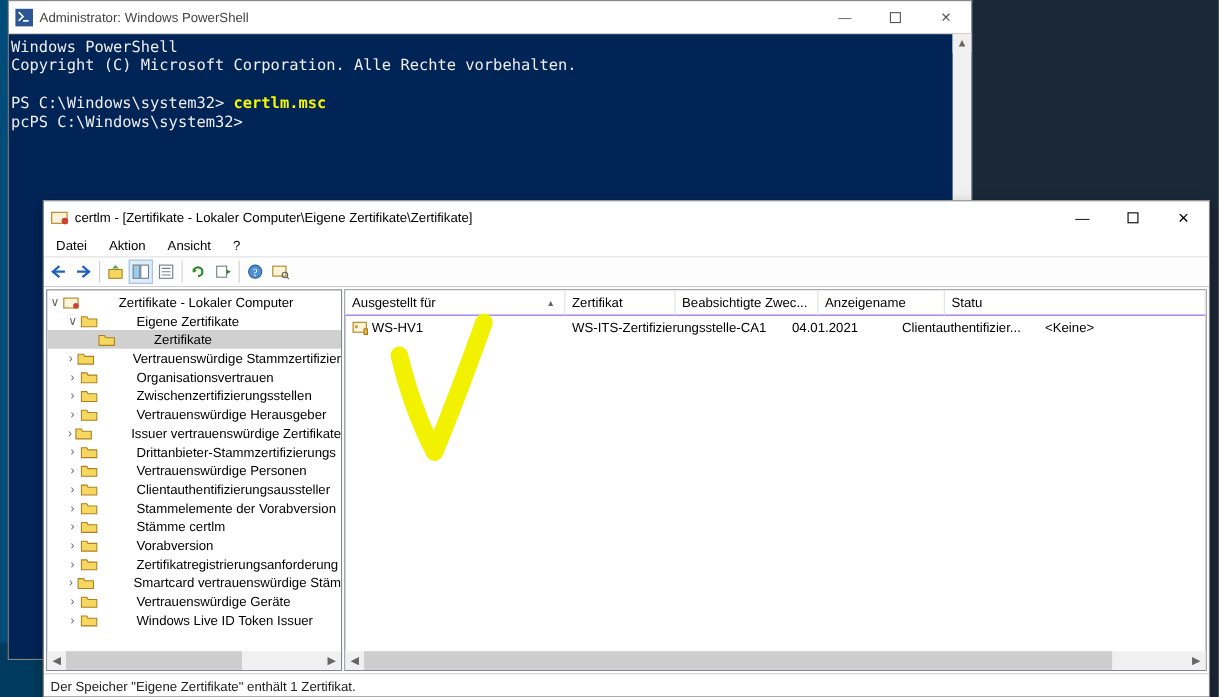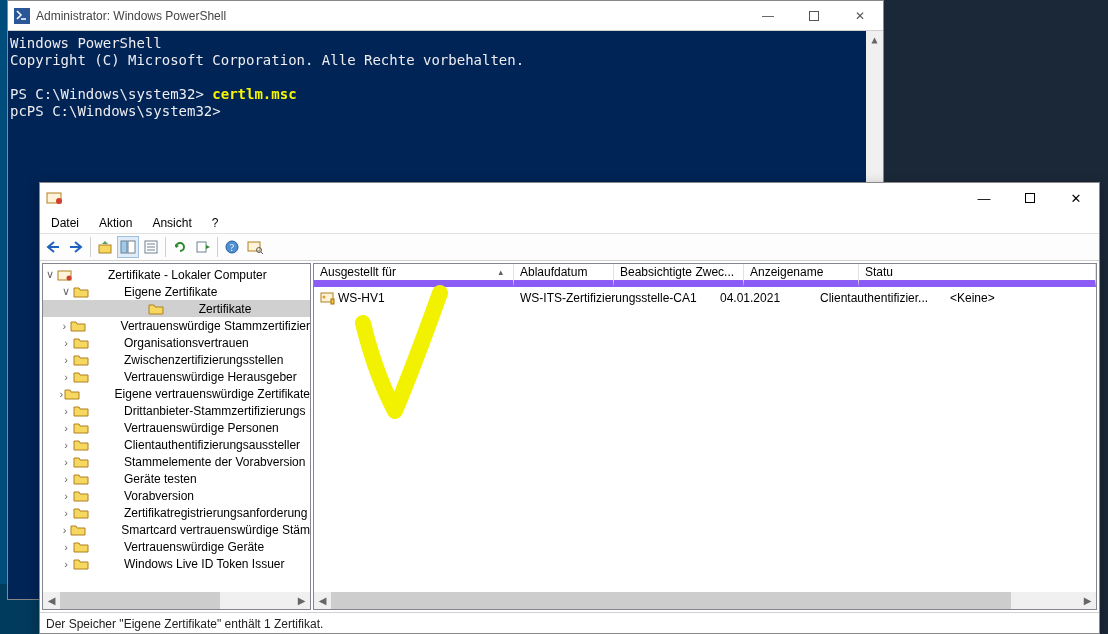--- a/index.html
+++ b/index.html
@@ -32,31 +32,31 @@
   .mmc-menu span { padding: 2px 8px; font-size: 12px; }
   .mmc-toolbar { height: 28px; border-top: 1px solid #e1e1e1; border-bottom: 1px solid #d0d0d0; display: flex; align-items: center; padding-left: 2px; gap: 1px; background: #fdfdfd; }
   .tb-btn { width: 22px; height: 22px; display: flex; align-items: center; justify-content: center; border: 1px solid transparent; }
   .tb-btn.pressed { border: 1px solid #a0c0e0; background: #e0edf8; }
   .tb-sep { width: 1px; height: 20px; background: #d0d0d0; margin: 0 2px; }
   
   .mmc-body { display: flex; height: 352px; border-bottom: 1px solid #d0d0d0; }
   .tree-pane { width: 269px; border: 1px solid #828790; margin: 2px 0 2px 2px; overflow: hidden; position: relative; background:#fff; }
   .tree { padding: 2px 0; white-space: nowrap; }
   .tree-row { display: flex; align-items: center; height: 17px; font-size: 12px; }
-  .tree-row.sel { background: #d0d0d0; justify-content: center; }
+  .tree-row.sel { background: #d0d0d0; }
   .tree-tw { width: 14px; text-align: center; color: #666; font-size: 11px; cursor: default; }
   .tree-ic { width: 16px; height: 14px; display: inline-flex; align-items: center; justify-content: center; margin-right: 2px; }
   .tree-lbl { padding-left: 1px; margin-left: 32px; }
   .tree-scroll-h { position: absolute; bottom: 0; left: 0; right: 0; height: 17px; background: #f0f0f0; display:flex; }
   .tree-scroll-h .btn { width: 17px; height: 17px; display:flex;align-items:center;justify-content:center;color:#666;font-size:10px; }
   .tree-scroll-h .thumb { background:#cdcdcd; height:17px; flex: 0 0 160px; }
   
   .list-pane { flex: 1; border: 1px solid #828790; margin: 2px 2px 2px 2px; position: relative; background: #fff; }
   .list-header { display: flex; height: 23px; background: #fff; }
-  .list-header .col { border-right: 1px solid #e1e1e1; border-bottom: 7px solid #8b5cf6; padding: 3px 6px; font-size: 12px; display: flex; align-items: center; }
+  .list-header .col { border-right: 1px solid #e1e1e1; border-bottom: 1px solid #8b5cf6; padding: 3px 6px; font-size: 12px; display: flex; align-items: center; }
   .list-header .sort-ind { margin-left: auto; color: #606060; font-size: 9px; padding-right: 4px; }
   .list-row { display: flex; height: 18px; align-items: flex-end; }
   .list-row .cell { padding: 0 6px; font-size: 12px; overflow: hidden; white-space: nowrap; }
   .cert-row-ic { display: inline-flex; width: 16px; height: 14px; align-items:center; margin-right: 2px; }
   .list-scroll-h { position: absolute; bottom: 0; left: 0; right: 0; height: 17px; background: #f0f0f0; display:flex; }
   .list-scroll-h .btn { width: 17px; height: 17px; display:flex;align-items:center;justify-content:center;color:#666;font-size:10px; }
   .list-scroll-h .thumb { background:#cdcdcd; height:17px; width: 680px; }
   
   .statusbar { height: 22px; display: flex; align-items: center; padding-left: 6px; font-size: 12px; color: #222; }
   
@@ -101,20 +101,21 @@
 </div>
 
 <div class="mmc-window">
   <div class="mmc-titlebar">
     <span class="mmc-icon">
       <svg width="16" height="16" viewBox="0 0 16 16">
         <rect x="1" y="3" width="14" height="10" fill="#fff3d9" stroke="#b08020"></rect>
         <circle cx="13" cy="11" r="3" fill="#d04030"></circle>
       </svg>
     </span>
+    <span class="mmc-title">certlm - [Zertifikate - Lokaler Computer\Eigene Zertifikate\Zertifikate]</span>
     <div class="mmc-ctrl">
       <div>—</div>
       <div>
           <span class="sq"></span>
         </div>
       <div>✕</div>
     </div>
   </div>
   <div class="mmc-menu">
     <span>Datei</span>
@@ -251,21 +252,21 @@
             </span>
             <span class="tree-lbl">Vertrauenswürdige Herausgeber</span>
           </div>
           <div class="tree-row" style="padding-left: 16px;">
             <span class="tree-tw">›</span>
             <span class="tree-ic">
               <svg width="16" height="14" viewBox="0 0 16 14">
                 <path d="M1 3 L6 3 L7 5 L15 5 L15 12 L1 12 Z" fill="#f6d860" stroke="#b08020"></path>
               </svg>
             </span>
-            <span class="tree-lbl">Eigene vertrauenswürdige Zertifikate</span>
+            <span class="tree-lbl">Issuer vertrauenswürdige Zertifikate</span>
           </div>
           <div class="tree-row" style="padding-left: 16px;">
             <span class="tree-tw">›</span>
             <span class="tree-ic">
               <svg width="16" height="14" viewBox="0 0 16 14">
                 <path d="M1 3 L6 3 L7 5 L15 5 L15 12 L1 12 Z" fill="#f6d860" stroke="#b08020"></path>
               </svg>
             </span>
             <span class="tree-lbl">Drittanbieter-Stammzertifizierungs</span>
           </div>
@@ -296,21 +297,21 @@
             </span>
             <span class="tree-lbl">Stammelemente der Vorabversion</span>
           </div>
           <div class="tree-row" style="padding-left: 16px;">
             <span class="tree-tw">›</span>
             <span class="tree-ic">
               <svg width="16" height="14" viewBox="0 0 16 14">
                 <path d="M1 3 L6 3 L7 5 L15 5 L15 12 L1 12 Z" fill="#f6d860" stroke="#b08020"></path>
               </svg>
             </span>
-            <span class="tree-lbl">Geräte testen</span>
+            <span class="tree-lbl">Stämme certlm</span>
           </div>
           <div class="tree-row" style="padding-left: 16px;">
             <span class="tree-tw">›</span>
             <span class="tree-ic">
               <svg width="16" height="14" viewBox="0 0 16 14">
                 <path d="M1 3 L6 3 L7 5 L15 5 L15 12 L1 12 Z" fill="#f6d860" stroke="#b08020"></path>
               </svg>
             </span>
             <span class="tree-lbl">Vorabversion</span>
           </div>
@@ -358,21 +359,21 @@
         <div class="btn">▶</div>
       </div>
     </div>
 
     <div class="list-pane">
       <div class="list-header">
         <div class="col" style="width:200px">
           <span>Ausgestellt für</span>
           <span class="sort-ind">▴</span>
         </div>
-        <div class="col" style="width:100px">Ablaufdatum</div>
+        <div class="col" style="width:100px">Zertifikat</div>
         <div class="col" style="width:130px">Beabsichtigte Zwec...</div>
         <div class="col" style="width:115px">Anzeigename</div>
         <div class="col" style="flex:1">Statu</div>
       </div>
       <div class="list-row">
         <div class="cell" style="width:200px; display:flex; align-items:center">
           <span class="cert-row-ic">
               <svg width="16" height="14" viewBox="0 0 16 14">
                 <rect x="1" y="2" width="12" height="9" fill="#fff3d9" stroke="#b08020"></rect>
                 <circle cx="4" cy="6" r="1.5" fill="#d8a030"></circle>

